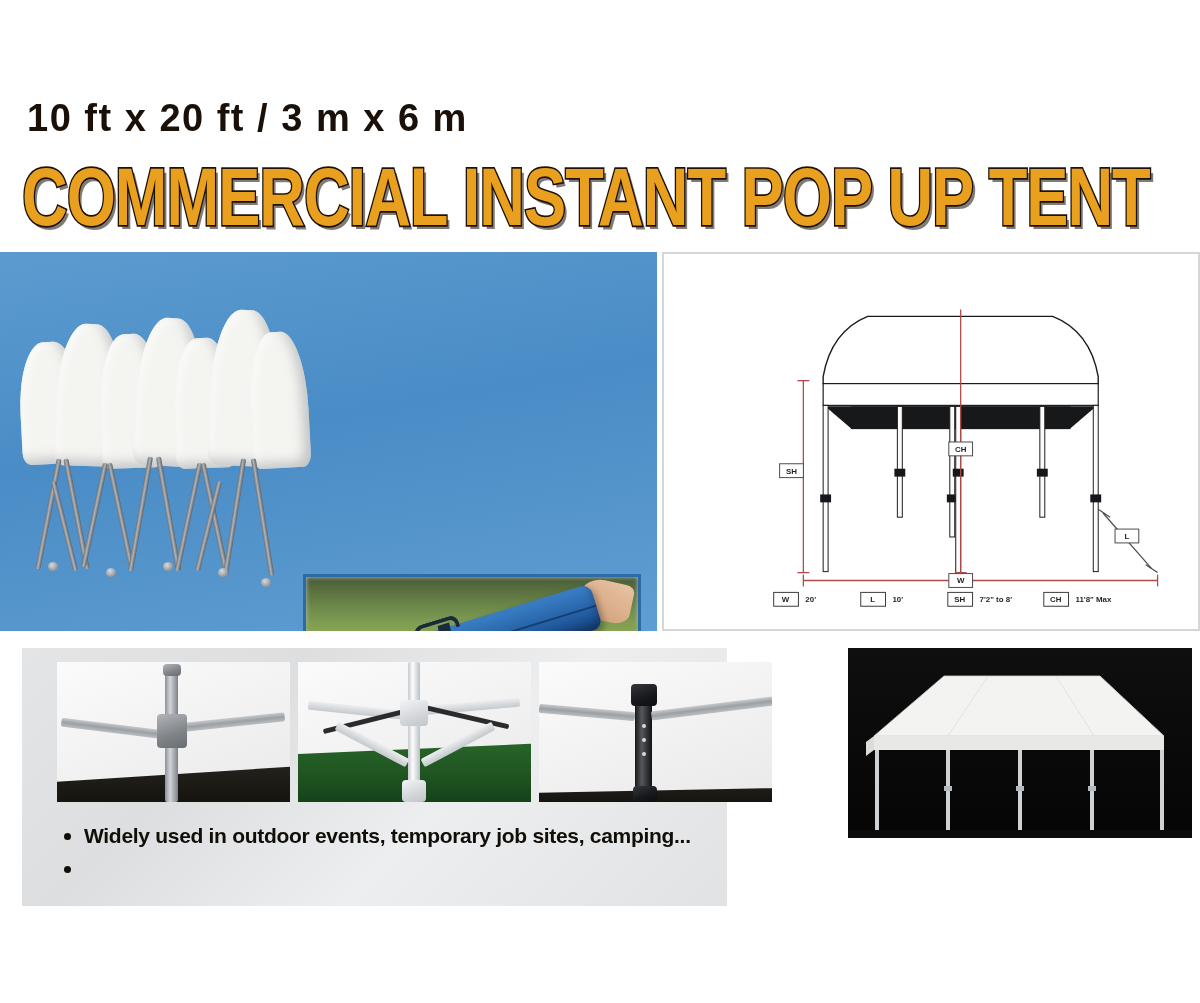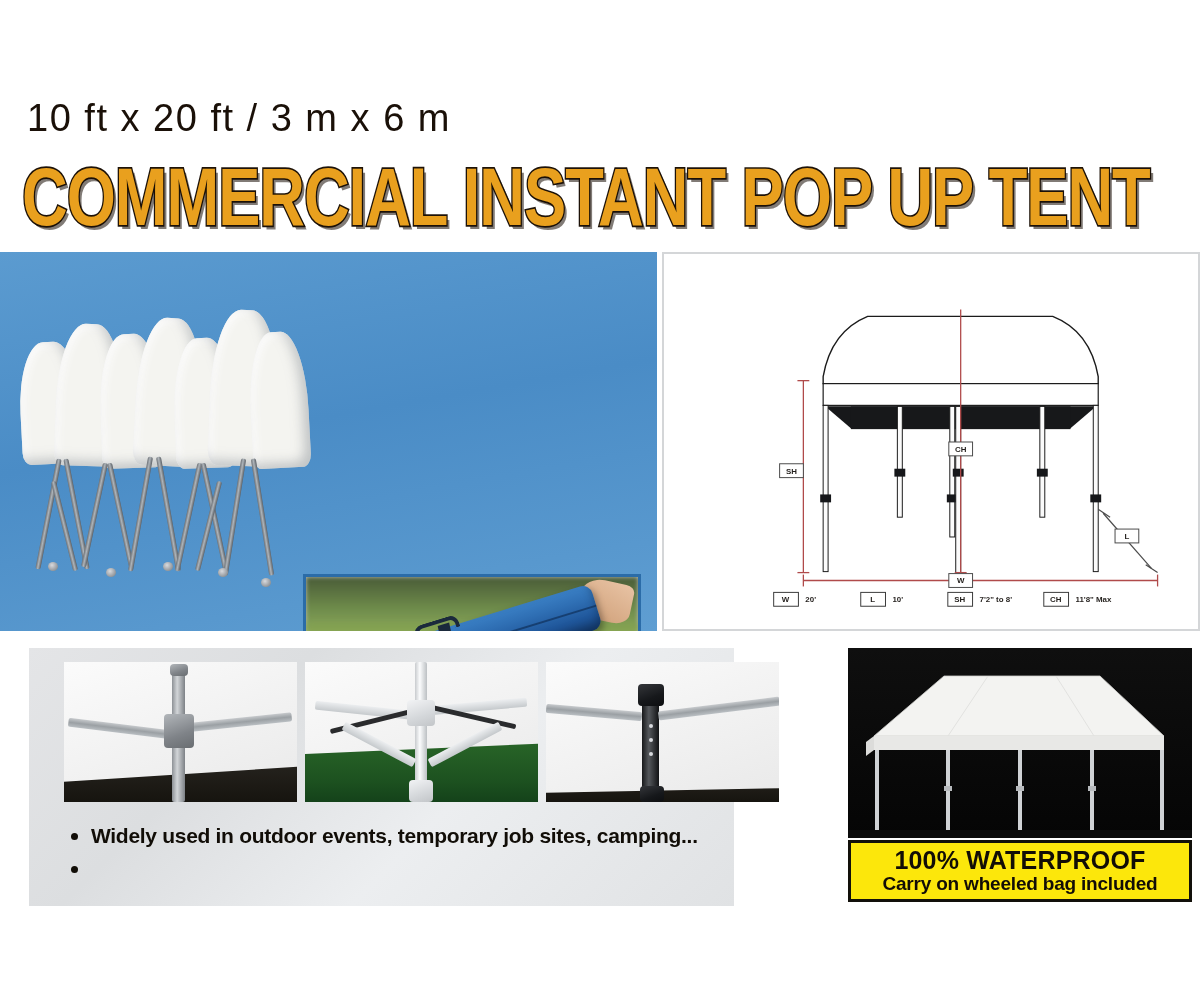--- a/index.html
+++ b/index.html
@@ -8,21 +8,21 @@
     background: #ffffff;
     font-family: "Liberation Sans", sans-serif;
     overflow: hidden;
   }
   #page { position: relative; width: 1200px; height: 1003px; background: #fff; }
 
   
   #header { position: absolute; left: 0; top: 0; width: 1200px; height: 240px; }
   #subtitle {
     position: absolute; left: 27px; top: 97px;
-    font-size: 38px; font-weight: normal; color: #1a1008;
+    font-size: 38px; font-weight: bold; color: #1a1008;
     letter-spacing: 1.5px; white-space: nowrap;
     font-family: "Liberation Sans", sans-serif;
   }
   #headline {
     position: absolute; left: 22px; top: 150px;
     font-size: 62px; font-weight: bold;
     color: #E9A01E;
     letter-spacing: -1px; white-space: nowrap;
     font-family: "Liberation Sans", sans-serif;
     transform: scaleY(1.32) scaleX(1.02);
@@ -92,21 +92,20 @@
     background: #ffffff; border: 2px solid #d4d6d8;
   }
   #diagram-svg { position: absolute; left: 0; top: 0; width: 100%; height: 100%; }
   .dim-box-text { font-family: "Liberation Sans", sans-serif; font-size: 8px; font-weight: bold; fill: #231f1c; }
   .legend-val  { font-family: "Liberation Sans", sans-serif; font-size: 8px; font-weight: bold; fill: #231f1c; }
 
   
   #features-panel {
     position: absolute; left: 22px; top: 648px; width: 705px; height: 258px;
     background: linear-gradient(135deg,#e4e5e7 0%,#dcdee0 30%,#eceef0 60%,#e0e2e4 100%);
-    margin-left: 7px;
   }
   #detail-photos {
     position: absolute; left: 35px; top: 14px; width: 740px; height: 140px;
     display: flex; gap: 8px;
   }
   .detail-shot { position: relative; width: 233px; height: 140px; overflow: hidden; background: #efefef; }
   .ds-bg-white { position:absolute; inset:0; background: linear-gradient(160deg,#fbfbfb,#e9e9e9); }
   .ds-bg-dark  { position:absolute; left:0; bottom:0; width:100%; height:40%;
                  background: linear-gradient(180deg,#2a2722,#16140f); }
   .ds-bg-green { position:absolute; left:0; bottom:0; width:100%; height:52%;
@@ -342,18 +341,14 @@
       <rect x="312" y="102" width="4" height="82" fill="#cfd2d5"></rect>
 
       <rect x="96" y="138" width="8" height="5" fill="#b7babd"></rect>
       <rect x="168" y="138" width="8" height="5" fill="#b7babd"></rect>
       <rect x="240" y="138" width="8" height="5" fill="#b7babd"></rect>
 
       <rect x="0" y="182" width="344" height="8" fill="#0c0c0c"></rect>
     </svg>
   </div>
 
-  <div id="waterproof-banner">
-    <div id="wp-line1">100% WATERPROOF</div>
-    <div id="wp-line2">Carry on wheeled bag included</div>
-  </div>
 
 </div>
 
 </body></html>

